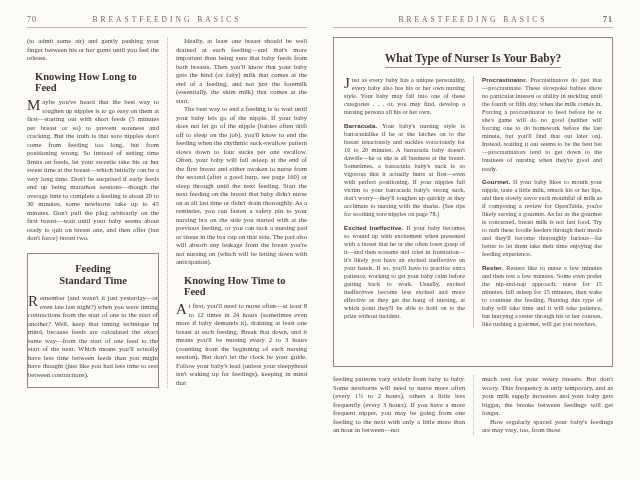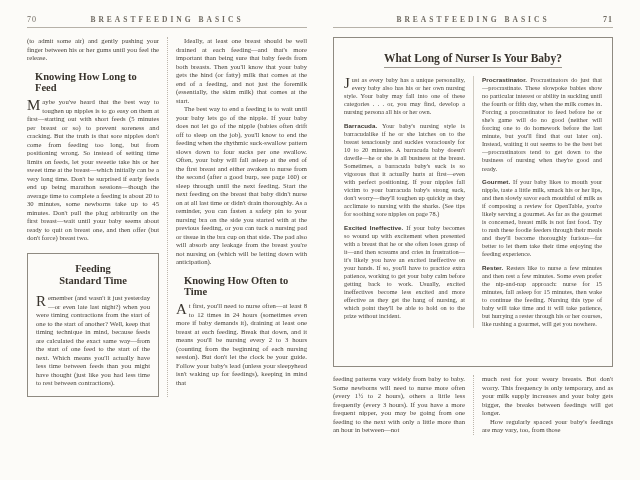--- a/index.html
+++ b/index.html
@@ -11,41 +11,41 @@
     -webkit-font-smoothing:antialiased;
   }
   .spread{display:flex;width:640px;height:480px;background:#fcfbf8;}
   .page{box-sizing:border-box;width:320px;height:480px;overflow:hidden;position:relative;}
   .page.left{padding:15px 13px 10px 27px;}
   .page.right{padding:15px 27px 10px 13px;}
 
   
   .pagehead{display:flex;align-items:baseline;border-bottom:1px solid #b6b1a8;padding-bottom:3px;margin-bottom:9px;}
   .pagehead .num{font-size:8px;color:#6f6a61;width:34px;letter-spacing:1px;}
-  .pagehead .rh{flex:1;text-align:center;font-size:7.5px;letter-spacing:3px;color:#6f6a61;white-space:nowrap;font-weight:bold;}
+  .pagehead .rh{flex:1;text-align:center;font-size:7.5px;letter-spacing:3px;color:#6f6a61;white-space:nowrap;}
   .page.right .pagehead .num{text-align:right;font-weight:bold;}
 
   
   .cols{display:flex;align-items:stretch;}
   .col{width:50%;box-sizing:border-box;}
   .col.c1{padding-right:8px;}
   .col.c2{border-left:1px dotted #bcb6ac;padding-left:8px;}
 
   p{margin:0;font-size:6.7px;line-height:1.27;text-align:justify;}
   p.indent{text-indent:8px;}
 
   h2.section{
     font-size:10.5px;font-weight:bold;color:#39342d;
     margin:8px 8px 4px;line-height:1.12;max-width:112px;
   }
 
   .dc{float:left;font-size:15px;line-height:12.5px;padding:1px 2px 0 0;color:#39342d;}
 
   
-  .sidebar{border:1px solid #8f8a81;margin-top:10px;padding:9px 8px 8px;}
+  .sidebar{border:1px solid #8f8a81;margin-top:10px;padding:9px 0 8px;}
   .sidebar h3{
     text-align:center;font-size:10.5px;font-weight:bold;color:#39342d;
     margin:0 auto 7px;max-width:80px;line-height:1.18;
   }
 
   
   .featurebox{border:1px solid #8f8a81;padding:8px 10px 7px;margin-bottom:8px;min-height:330px;box-sizing:border-box;}
   .featurebox .boxtitle{text-align:center;margin:2px 0 8px;}
   .featurebox .boxtitle span{
     display:inline-block;font-size:11.5px;font-weight:bold;color:#39342d;
@@ -78,35 +78,35 @@
         <h2 class="section">Knowing How Long to Feed</h2>
         <p><span class="dc">M</span><span>aybe you've heard that the best way to toughen up nipples is to go easy on them at first—starting out with short feeds (5 minutes per breast or so) to prevent soreness and cracking. But the truth is that sore nipples don't come from feeding too long, but from positioning wrong. So instead of setting time limits on feeds, let your sweetie take his or her sweet time at the breast—which initially can be a very long time. Don't be surprised if early feeds end up being marathon sessions—though the average time to complete a feeding is about 20 to 30 minutes, some newborns take up to 45 minutes. Don't pull the plug arbitrarily on the first breast—wait until your baby seems about ready to quit on breast one, and then offer (but don't force) breast two.</span></p>
         <div class="sidebar">
           <h3>Feeding Standard Time</h3>
           <p><span class="dc">R</span><span>emember (and wasn't it just yesterday—or even late last night?) when you were timing contractions from the start of one to the start of another? Well, keep that timing technique in mind, because feeds are calculated the exact same way—from the start of one feed to the start of the next. Which means you'll actually have less time between feeds than you might have thought (just like you had less time to rest between contractions).</span></p>
         </div>
       </div>
       <div class="col c2">
         <p class="indent">Ideally, at least one breast should be well drained at each feeding—and that's more important than being sure that baby feeds from both breasts. Then you'll know that your baby gets the hind (or fatty) milk that comes at the end of a feeding, and not just the foremilk (essentially, the skim milk) that comes at the start.</p>
         <p class="indent">The best way to end a feeding is to wait until your baby lets go of the nipple. If your baby does not let go of the nipple (babies often drift off to sleep on the job), you'll know to end the feeding when the rhythmic suck-swallow pattern slows down to four sucks per one swallow. Often, your baby will fall asleep at the end of the first breast and either awaken to nurse from the second (after a good burp, see page 160) or sleep through until the next feeding. Start the next feeding on the breast that baby didn't nurse on at all last time or didn't drain thoroughly. As a reminder, you can fasten a safety pin to your nursing bra on the side you started with at the previous feeding, or you can tuck a nursing pad or tissue in the bra cup on that side. The pad also will absorb any leakage from the breast you're not nursing on (which will be letting down with anticipation).</p>
-        <h2 class="section">Knowing How Often to Time</h2>
+        <h2 class="section">Knowing How Time to Feed</h2>
         <p><span class="dc">A</span><span>t first, you'll need to nurse often—at least 8 to 12 times in 24 hours (sometimes even more if baby demands it), draining at least one breast at each feeding. Break that down, and it means you'll be nursing every 2 to 3 hours (counting from the beginning of each nursing session). But don't let the clock be your guide. Follow your baby's lead (unless your sleepyhead isn't waking up for feedings), keeping in mind that</span></p>
       </div>
     </div>
   </div>
 
   <div class="page right">
     <div class="pagehead">
       <span class="num"></span>
       <span class="rh">BREASTFEEDING BASICS</span>
       <span class="num">71</span>
     </div>
 
     <div class="featurebox">
-      <div class="boxtitle"><span>What Long of Nurser Is Your Baby?</span></div>
+      <div class="boxtitle"><span>What Type of Nurser Is Your Baby?</span></div>
       <div class="cols">
         <div class="col c1">
           <p><span class="dc">J</span><span>ust as every baby has a unique personality, every baby also has his or her own nursing style. Your baby may fall into one of these categories . . . or, you may find, develop a nursing persona all his or her own.</span></p>
           <p class="box-para"><span class="lead">Barracuda.</span> <span>Your baby's nursing style is barracudalike if he or she latches on to the breast tenaciously and suckles voraciously for 10 to 20 minutes. A barracuda baby doesn't dawdle—he or she is all business at the breast. Sometimes, a barracuda baby's suck is so vigorous that it actually hurts at first—even with perfect positioning. If your nipples fall victim to your barracuda baby's strong suck, don't worry—they'll toughen up quickly as they acclimate to nursing with the sharks. (See tips for soothing sore nipples on page 78.)</span></p>
           <p class="box-para"><span class="lead">Excited Ineffective.</span> <span>If your baby becomes so wound up with excitement when presented with a breast that he or she often loses grasp of it—and then screams and cries in frustration—it's likely you have an excited ineffective on your hands. If so, you'll have to practice extra patience, working to get your baby calm before getting back to work. Usually, excited ineffectives become less excited and more effective as they get the hang of nursing, at which point they'll be able to hold on to the prize without incident.</span></p>
         </div>
         <div class="col c2">
           <p class="box-para" style="margin-top:0"><span class="lead">Procrastinator.</span> <span>Procrastinators do just that—procrastinate. These slowpoke babies show no particular interest or ability in suckling until the fourth or fifth day, when the milk comes in. Forcing a procrastinator to feed before he or she's game will do no good (neither will forcing one to do homework before the last minute, but you'll find that out later on). Instead, waiting it out seems to be the best bet—procrastinators tend to get down to the business of nursing when they're good and ready.</span></p>
           <p class="box-para"><span class="lead">Gourmet.</span> <span>If your baby likes to mouth your nipple, taste a little milk, smack his or her lips, and then slowly savor each mouthful of milk as if composing a review for OpenTable, you're likely serving a gourmet. As far as the gourmet is concerned, breast milk is not fast food. Try to rush these foodie feeders through their meals and they'll become thoroughly furious—far better to let them take their time enjoying the feeding experience.</span></p>
           <p class="box-para"><span class="lead">Rester.</span> <span>Resters like to nurse a few minutes and then rest a few minutes. Some even prefer the nip-and-nap approach: nurse for 15 minutes, fall asleep for 15 minutes, then wake to continue the feeding. Nursing this type of baby will take time and it will take patience, but hurrying a rester through his or her courses, like rushing a gourmet, will get you nowhere.</span></p>

